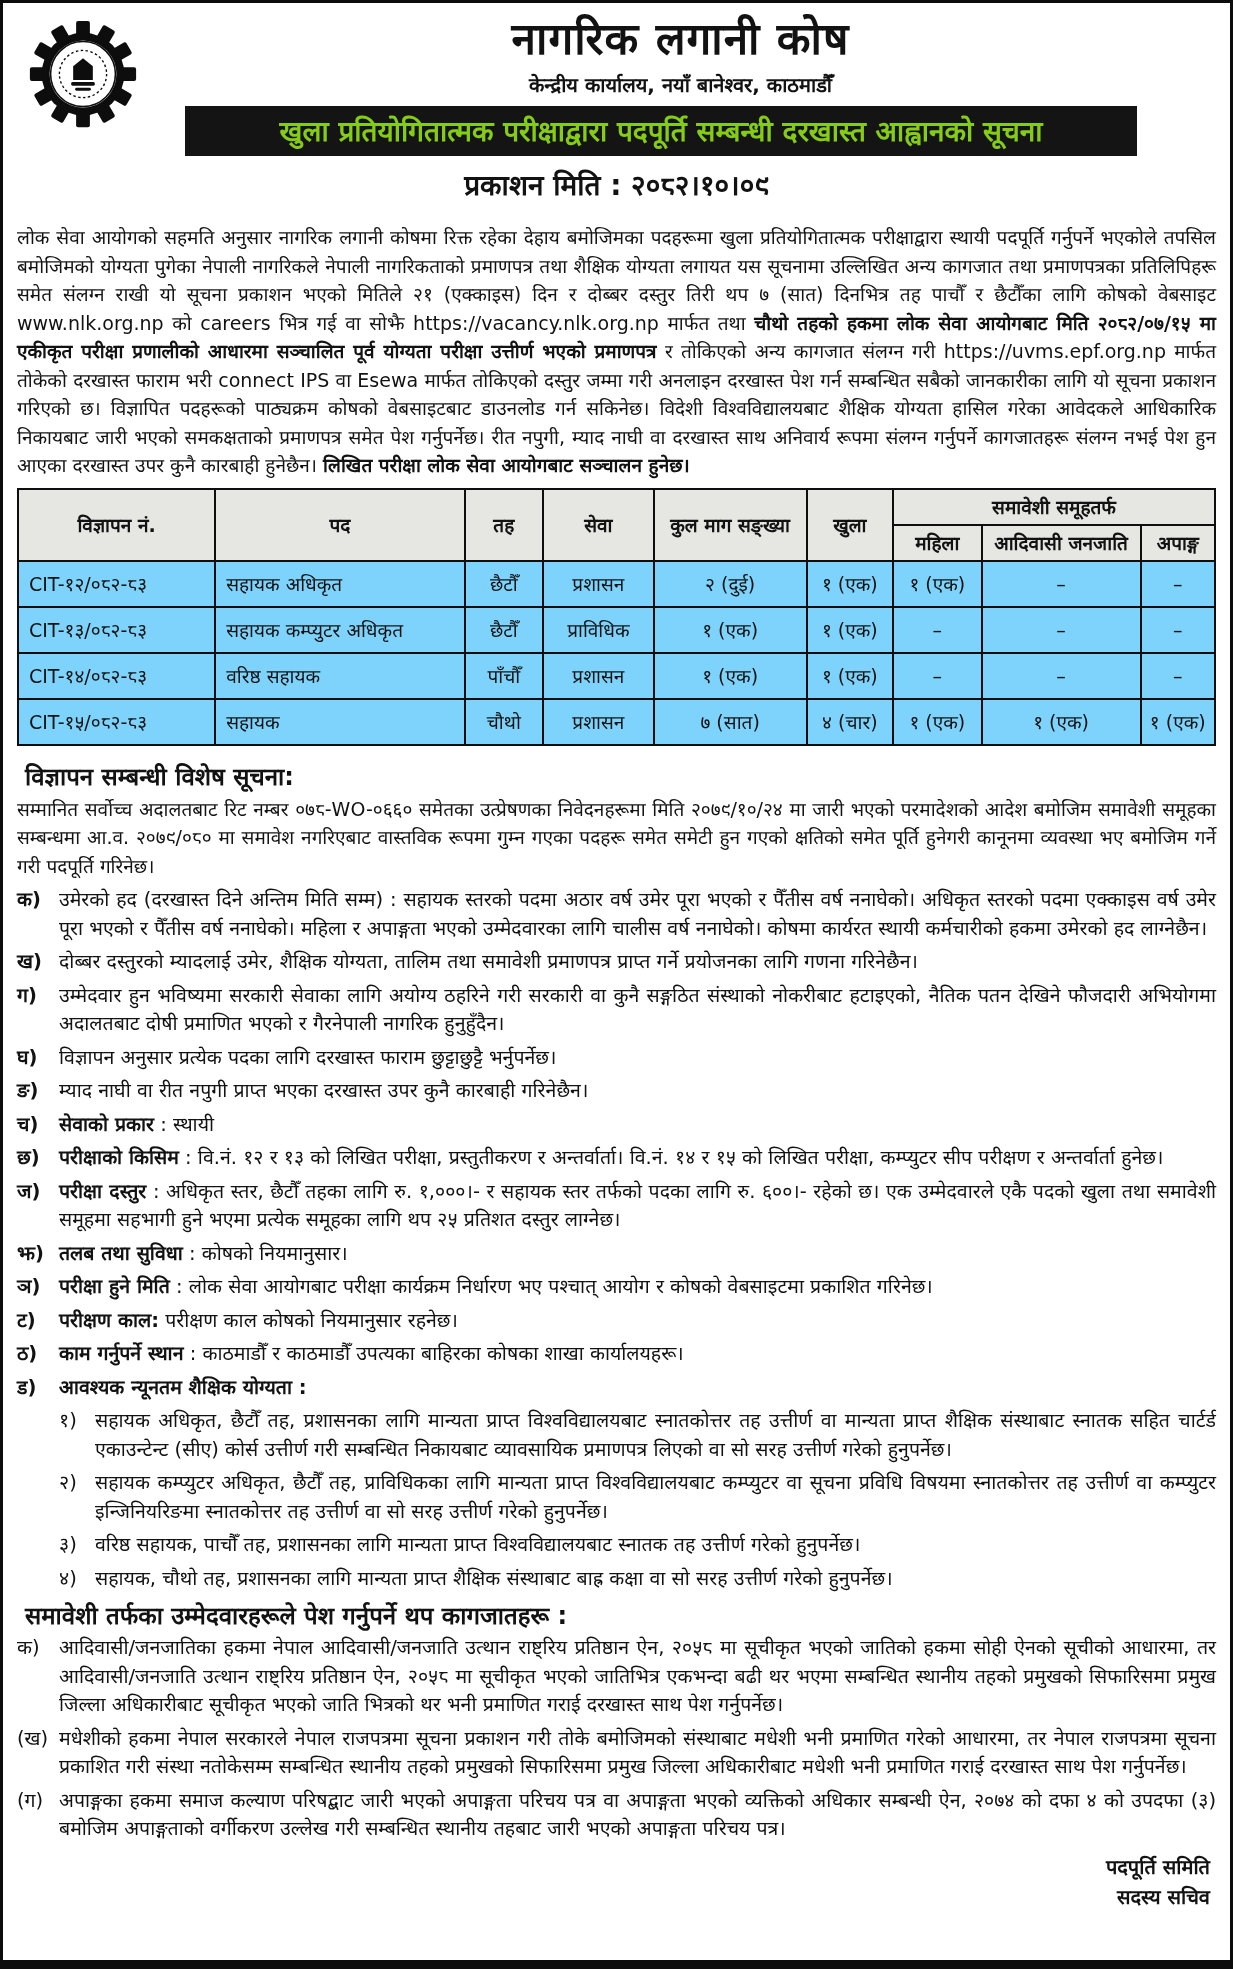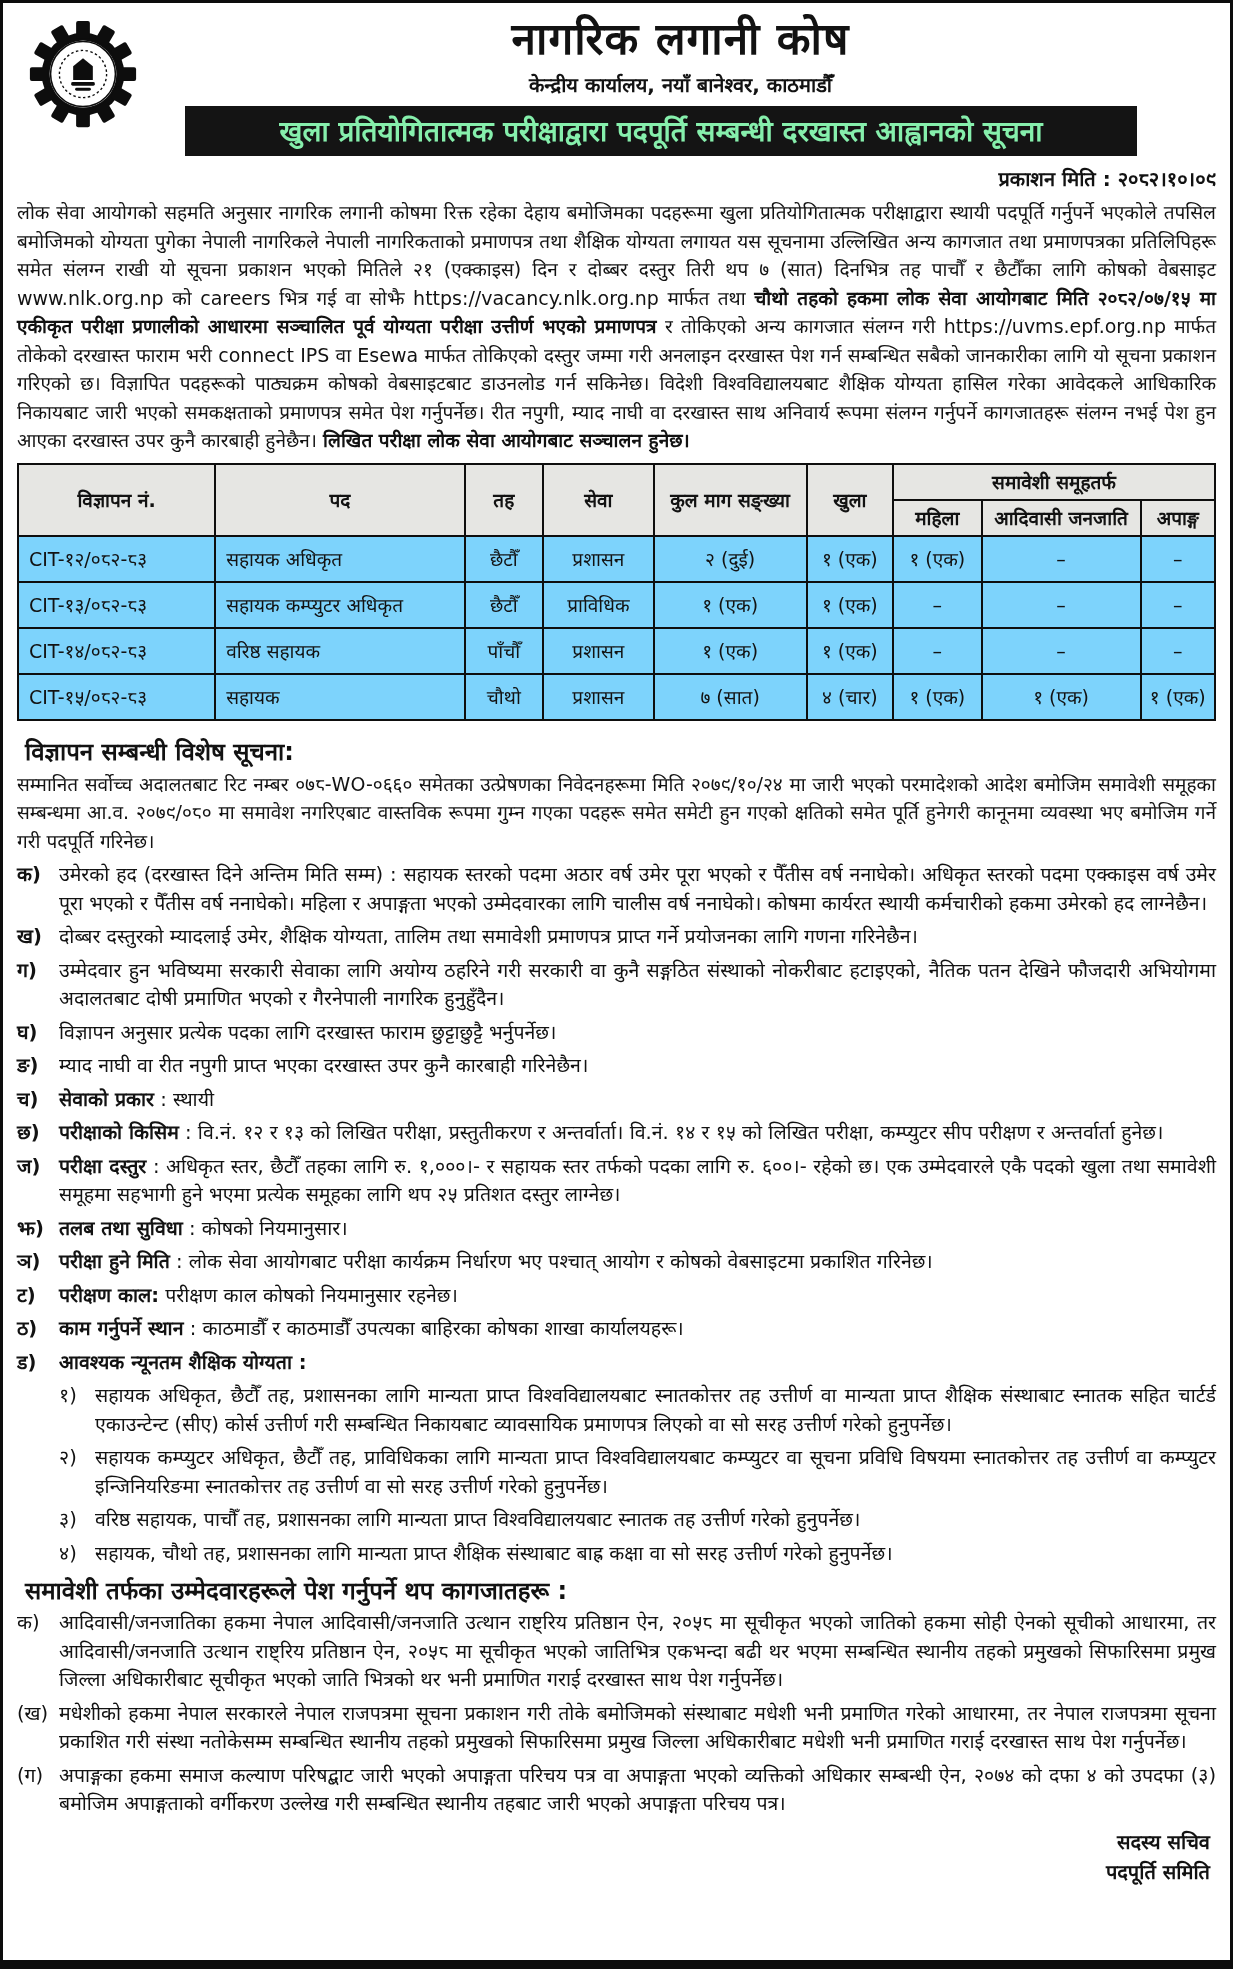--- a/index.html
+++ b/index.html
@@ -12,24 +12,24 @@
     overflow:hidden; position:relative;
   }
   
   .hdr { position:relative; min-height:132px; }
   .logo-wrap { position:absolute; left:4px; top:4px; width:128px; height:120px; }
   .hdr-text { margin-left:168px; margin-right:40px; text-align:center; }
   .org-name { font-size:44px; font-weight:bold; letter-spacing:1px; line-height:52px; margin-top:2px; }
   .org-addr { font-size:20px; font-weight:bold; margin-top:6px; }
   .banner {
     margin:8px 0 0 168px; width:952px; box-sizing:border-box;
-    background:#141414; color:#86efac; text-align:center;
+    background:#141414; color:#84cc16; text-align:center;
     font-size:28px; font-weight:bold; padding:5px 8px 7px;
   }
-  .pub-date { text-align:right; font-weight:bold; font-size:20px; margin:9px 0 6px; }
+  .pub-date { text-align:center; font-weight:bold; font-size:28px; margin:9px 0 20px; }
   
   .para { text-align:justify; font-size:19px; line-height:28.5px; margin:0 0 6px 0; }
   .para strong { font-weight:bold; }
   
   table.vtable { border-collapse:collapse; width:100%; margin:8px 0 13px; font-size:19px; }
   table.vtable th, table.vtable td { border:2px solid #0e0e0e; padding:4px 6px; }
   table.vtable th { background:#e6e6e3; font-weight:bold; text-align:center; }
   table.vtable td { background:#7dd3fc; text-align:center; height:36px; }
   table.vtable td.l { text-align:left; padding-left:10px; }
   .col-adno{width:196px}.col-pad{width:248px}.col-tah{width:78px}.col-sewa{width:110px}
@@ -259,17 +259,17 @@
   <div class="item incl-item">
       <span class="lbl">(ख)</span>
       <span class="txt">मधेशीको हकमा नेपाल सरकारले नेपाल राजपत्रमा सूचना प्रकाशन गरी तोके बमोजिमको संस्थाबाट मधेशी भनी प्रमाणित गरेको आधारमा, तर नेपाल राजपत्रमा सूचना प्रकाशित गरी संस्था नतोकेसम्म सम्बन्धित स्थानीय तहको प्रमुखको सिफारिसमा प्रमुख जिल्ला अधिकारीबाट मधेशी भनी प्रमाणित गराई दरखास्त साथ पेश गर्नुपर्नेछ।</span>
     </div>
   <div class="item incl-item">
       <span class="lbl">(ग)</span>
       <span class="txt">अपाङ्गका हकमा समाज कल्याण परिषद्बाट जारी भएको अपाङ्गता परिचय पत्र वा अपाङ्गता भएको व्यक्तिको अधिकार सम्बन्धी ऐन, २०७४ को दफा ४ को उपदफा (३) बमोजिम अपाङ्गताको वर्गीकरण उल्लेख गरी सम्बन्धित स्थानीय तहबाट जारी भएको अपाङ्गता परिचय पत्र।</span>
     </div>
 
   <div class="footer">
+    <div>पदपूर्ति समिति</div>
     <div>सदस्य सचिव</div>
-    <div>पदपूर्ति समिति</div>
   </div>
 
 </div>
 
 </body></html>

